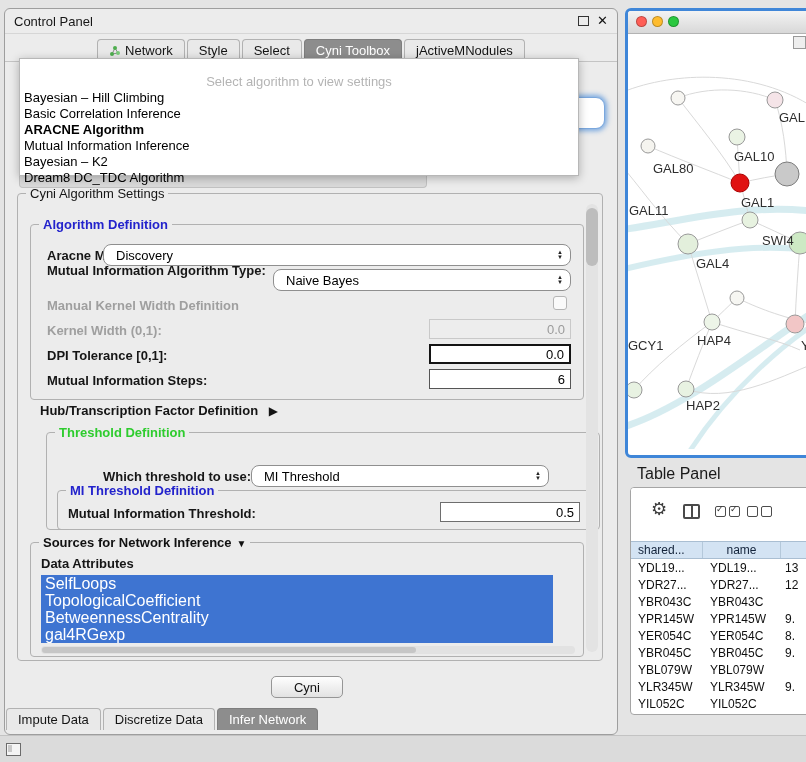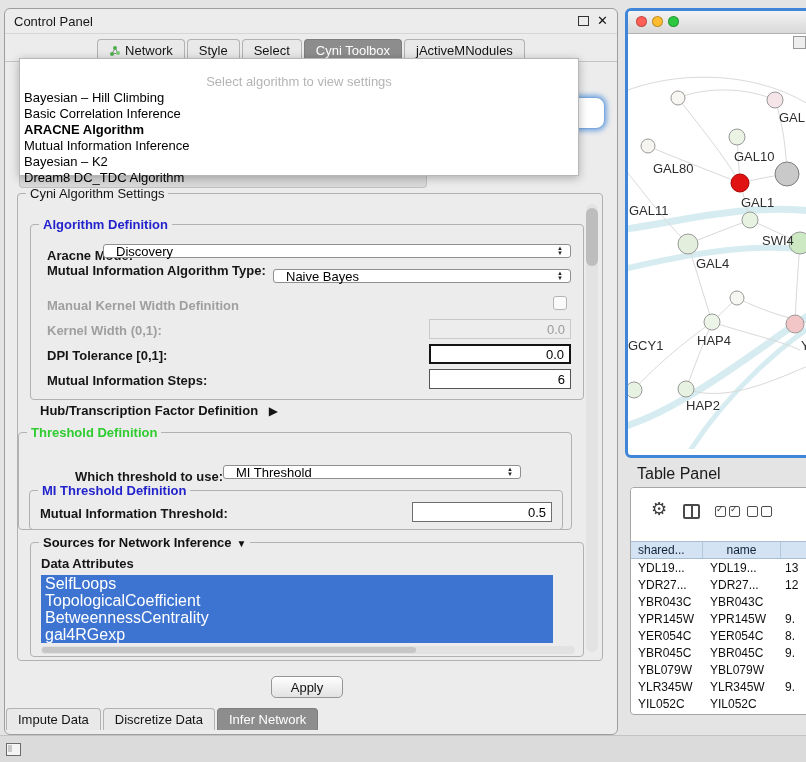--- a/index.html
+++ b/index.html
@@ -37,28 +37,28 @@
   
   .fs{position:absolute;border:1px solid #b1b1b1;border-radius:4px;box-sizing:border-box}
   .legend{position:absolute;top:-8px;left:8px;background:#ececec;padding:0 4px;font-size:13px;white-space:nowrap}
   .legend.blue{color:#2323cc;font-weight:bold}
   .legend.green{color:#2ecc2e;font-weight:bold}
   .legend.bold-black{color:#111;font-weight:bold}
   .legend .tri{font-size:10px;color:#111;margin-left:5px;font-weight:bold}
 
   .fs-settings{left:12px;top:184px;width:586px;height:468px}
   .fs-algo{left:12px;top:30px;width:554px;height:176px}
-  .fs-threshold{left:0;top:238px;width:554px;height:98px}
+  .fs-threshold{left:28px;top:238px;width:554px;height:98px}
   .fs-mi{left:10px;top:57px;width:534px;height:40px}
   .fs-sources{left:12px;top:348px;width:554px;height:115px}
 
   .lbl{position:absolute;font-size:13px;font-weight:bold;color:#161616;white-space:nowrap}
   .lbl.gray{color:#9f9f9f}
 
-  .combo{position:absolute;height:14px;background:#fff;border:1px solid #8f8f8f;border-radius:3px;
+  .combo{position:absolute;height:22px;background:#fff;border:1px solid #8f8f8f;border-radius:8px;
          display:flex;align-items:center;font-size:13px;box-sizing:border-box;padding-left:12px}
   .combo .val{flex:1;color:#000}
   .spin{width:14px;display:flex;flex-direction:column;align-items:center;margin-right:3px;color:#222;
         font-size:6px;line-height:5px}
   .spin::before{content:"▲"} .spin::after{content:"▼"}
 
   .checkbox{position:absolute;width:14px;height:14px;border:1px solid #b5b5b5;border-radius:3px;background:#fafafa;box-sizing:border-box}
 
   .num-field{position:absolute;height:20px;background:#fff;font:13px "Liberation Sans","DejaVu Sans",sans-serif;
              text-align:right;padding:0 5px;box-sizing:border-box;border:1px solid #555}
@@ -241,21 +241,21 @@
         <div class="hscroll">
             <div class="hthumb"></div>
           </div>
       </div>
 
       <div class="vscroll">
           <div class="vthumb"></div>
         </div>
     </div>
 
-    <button class="apply-btn">Apply</button>
+    <button class="apply-btn">Cyni</button>
 
     <div class="bottom-tabs">
       <div class="cp-tab">
           <span>Impute Data</span>
         </div>
       <div class="cp-tab">
           <span>Discretize Data</span>
         </div>
       <div class="cp-tab selected">
           <span>Infer Network</span>

